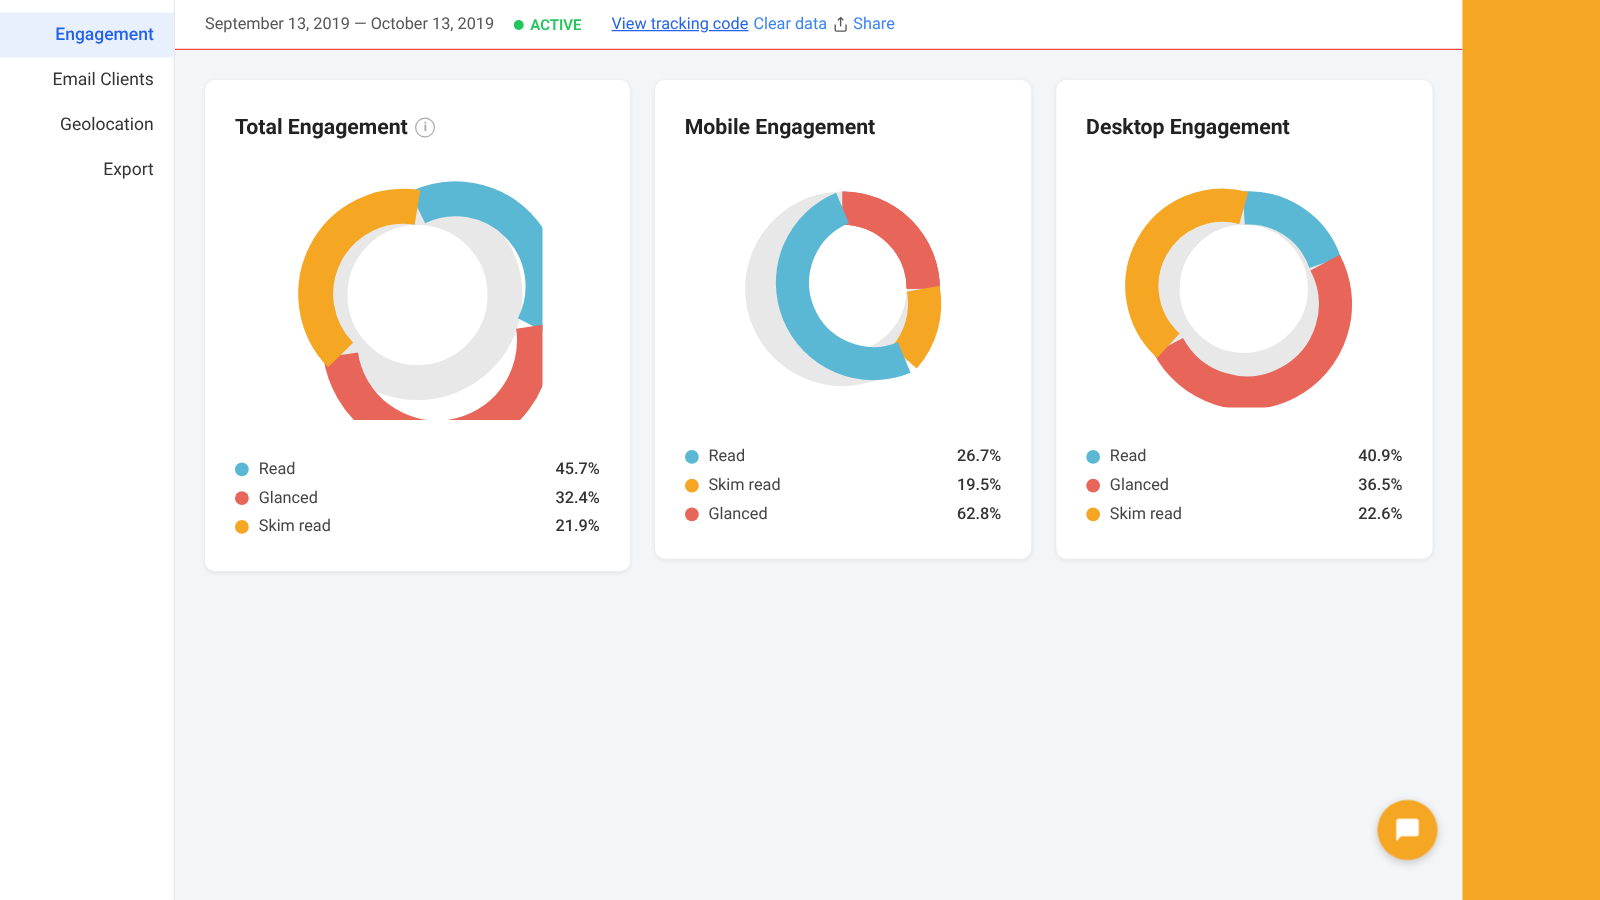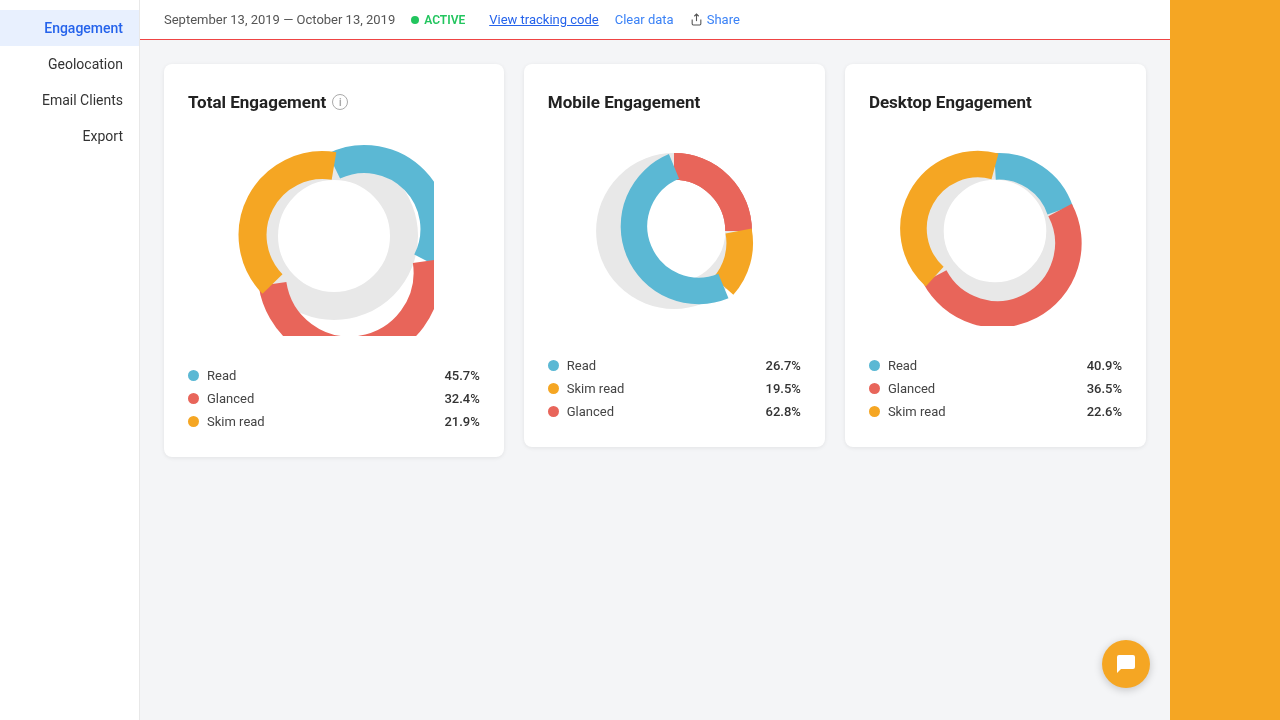--- a/index.html
+++ b/index.html
@@ -66,21 +66,21 @@
     }
     .active-dot {
       width: 8px;
       height: 8px;
       border-radius: 50%;
       background: #22c55e;
     }
     .header-actions {
       display: flex;
       align-items: center;
-      gap: 16px;
+      gap: 4px;
       margin-left: 8px;
     }
     .header-link {
       font-size: 13px;
       color: #2563eb;
       cursor: pointer;
       text-decoration: underline;
     }
     .header-btn {
       font-size: 13px;
@@ -208,24 +208,24 @@
     }
   </style>
 </head>
 <body>
 
 <div class="sidebar">
   <div class="sidebar-item active">
     <span>Engagement</span>
   </div>
   <div class="sidebar-item">
+    <span>Email Clients</span>
+  </div>
+  <div class="sidebar-item">
     <span>Geolocation</span>
-  </div>
-  <div class="sidebar-item">
-    <span>Email Clients</span>
   </div>
   <div class="sidebar-item">
     <span>Export</span>
   </div>
 </div>
 
 <div class="main">
 
   <div class="header">
     <span class="date-range">September 13, 2019 — October 13, 2019</span>

